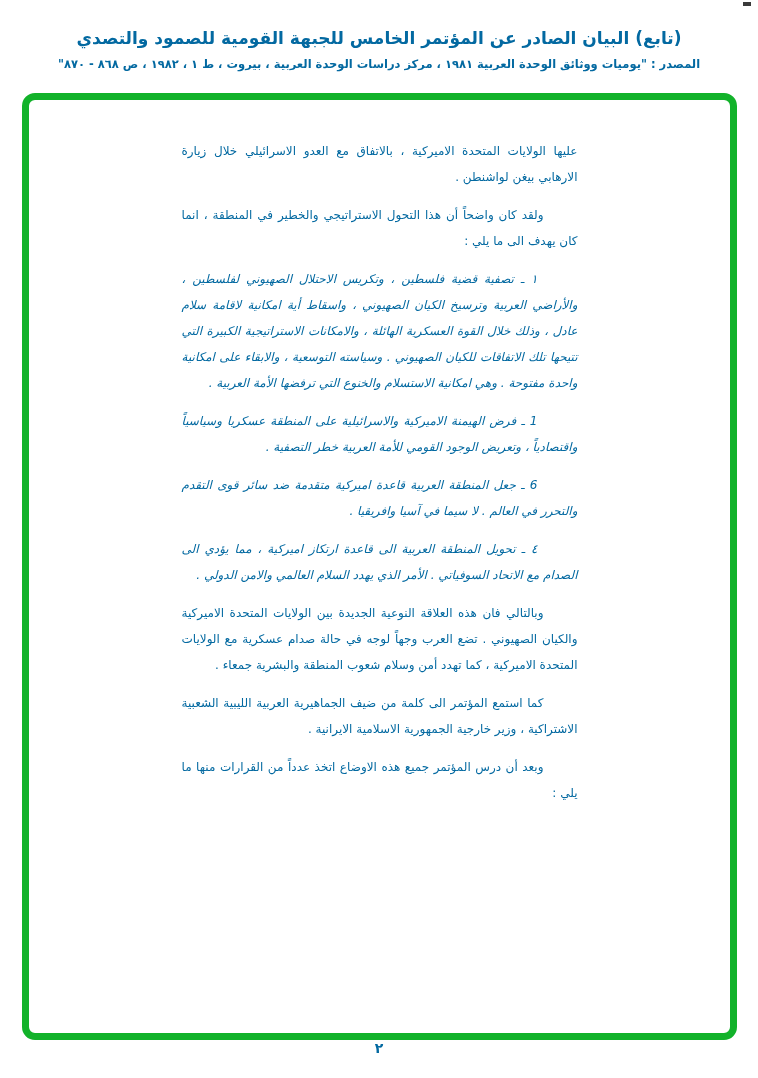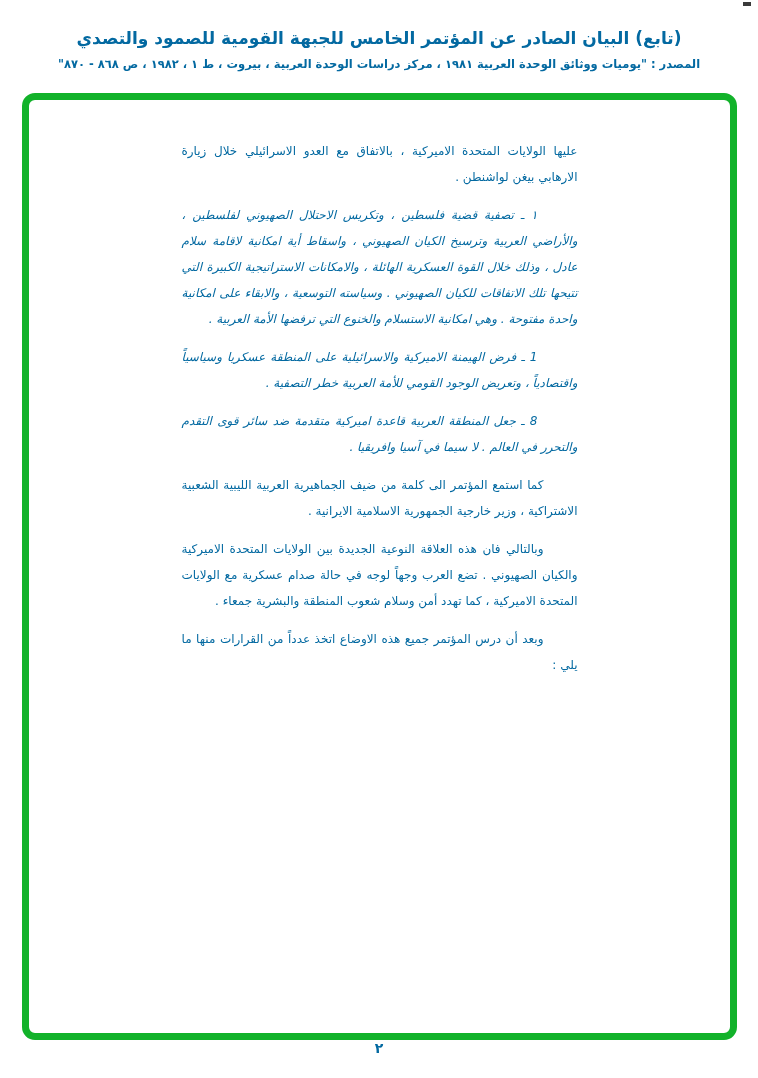--- a/index.html
+++ b/index.html
@@ -95,24 +95,26 @@
   <div class="scan-artifact"></div>
 
   <div class="header">
     <h1 class="doc-title">(تابع) البيان الصادر عن المؤتمر الخامس للجبهة القومية للصمود والتصدي</h1>
     <div class="doc-source">المصدر :  "يوميات ووثائق الوحدة العربية ١٩٨١ ، مركز دراسات الوحدة العربية ، بيروت ، ط ١ ، ١٩٨٢ ، ص ٨٦٨ - ٨٧٠"</div>
   </div>
 
   <div class="green-frame">
     <div class="text-column">
       <p class="para">عليها الولايات المتحدة الاميركية ، بالاتفاق مع العدو الاسرائيلي خلال زيارة الارهابي بيغن لواشنطن .</p>
+      <p class="para indent">ولقد كان واضحاً أن هذا التحول الاستراتيجي والخطير في المنطقة ، انما كان يهدف الى ما يلي :</p>
       <p class="para item">١ ـ تصفية قضية فلسطين ، وتكريس الاحتلال الصهيوني لفلسطين ، والأراضي العربية وترسيخ الكيان الصهيوني ، واسقاط أية امكانية لاقامة سلام عادل ، وذلك خلال القوة العسكرية الهائلة ، والامكانات الاستراتيجية الكبيرة التي تتيحها تلك الاتفاقات للكيان الصهيوني . وسياسته التوسعية ، والابقاء على امكانية واحدة مفتوحة . وهي امكانية الاستسلام والخنوع التي ترفضها الأمة العربية .</p>
       <p class="para item">1 ـ فرض الهيمنة الاميركية والاسرائيلية على المنطقة عسكريا وسياسياً واقتصادياً ، وتعريض الوجود القومي للأمة العربية خطر التصفية .</p>
-      <p class="para item">8 ـ جعل المنطقة العربية قاعدة اميركية متقدمة ضد سائر قوى التقدم والتحرر في العالم . لا سيما في آسيا وافريقيا .</p>
+      <p class="para item">6 ـ جعل المنطقة العربية قاعدة اميركية متقدمة ضد سائر قوى التقدم والتحرر في العالم . لا سيما في آسيا وافريقيا .</p>
+      <p class="para item">٤ ـ تحويل المنطقة العربية الى قاعدة ارتكاز اميركية ، مما يؤدي الى الصدام مع الاتحاد السوفياتي . الأمر الذي يهدد السلام العالمي والامن الدولي .</p>
+      <p class="para indent">وبالتالي فان هذه العلاقة النوعية الجديدة بين الولايات المتحدة الاميركية والكيان الصهيوني . تضع العرب وجهاً لوجه في حالة صدام عسكرية مع الولايات المتحدة الاميركية ، كما تهدد أمن وسلام شعوب المنطقة والبشرية جمعاء .</p>
       <p class="para indent">كما استمع المؤتمر الى كلمة من ضيف الجماهيرية العربية الليبية الشعبية الاشتراكية ، وزير خارجية الجمهورية الاسلامية الايرانية .</p>
-      <p class="para indent">وبالتالي فان هذه العلاقة النوعية الجديدة بين الولايات المتحدة الاميركية والكيان الصهيوني . تضع العرب وجهاً لوجه في حالة صدام عسكرية مع الولايات المتحدة الاميركية ، كما تهدد أمن وسلام شعوب المنطقة والبشرية جمعاء .</p>
       <p class="para indent bold">وبعد أن درس المؤتمر جميع هذه الاوضاع اتخذ عدداً من القرارات منها ما يلي :</p>
     </div>
   </div>
 
   <div class="page-number">٢</div>
 
 </div>
 
 </body></html>

